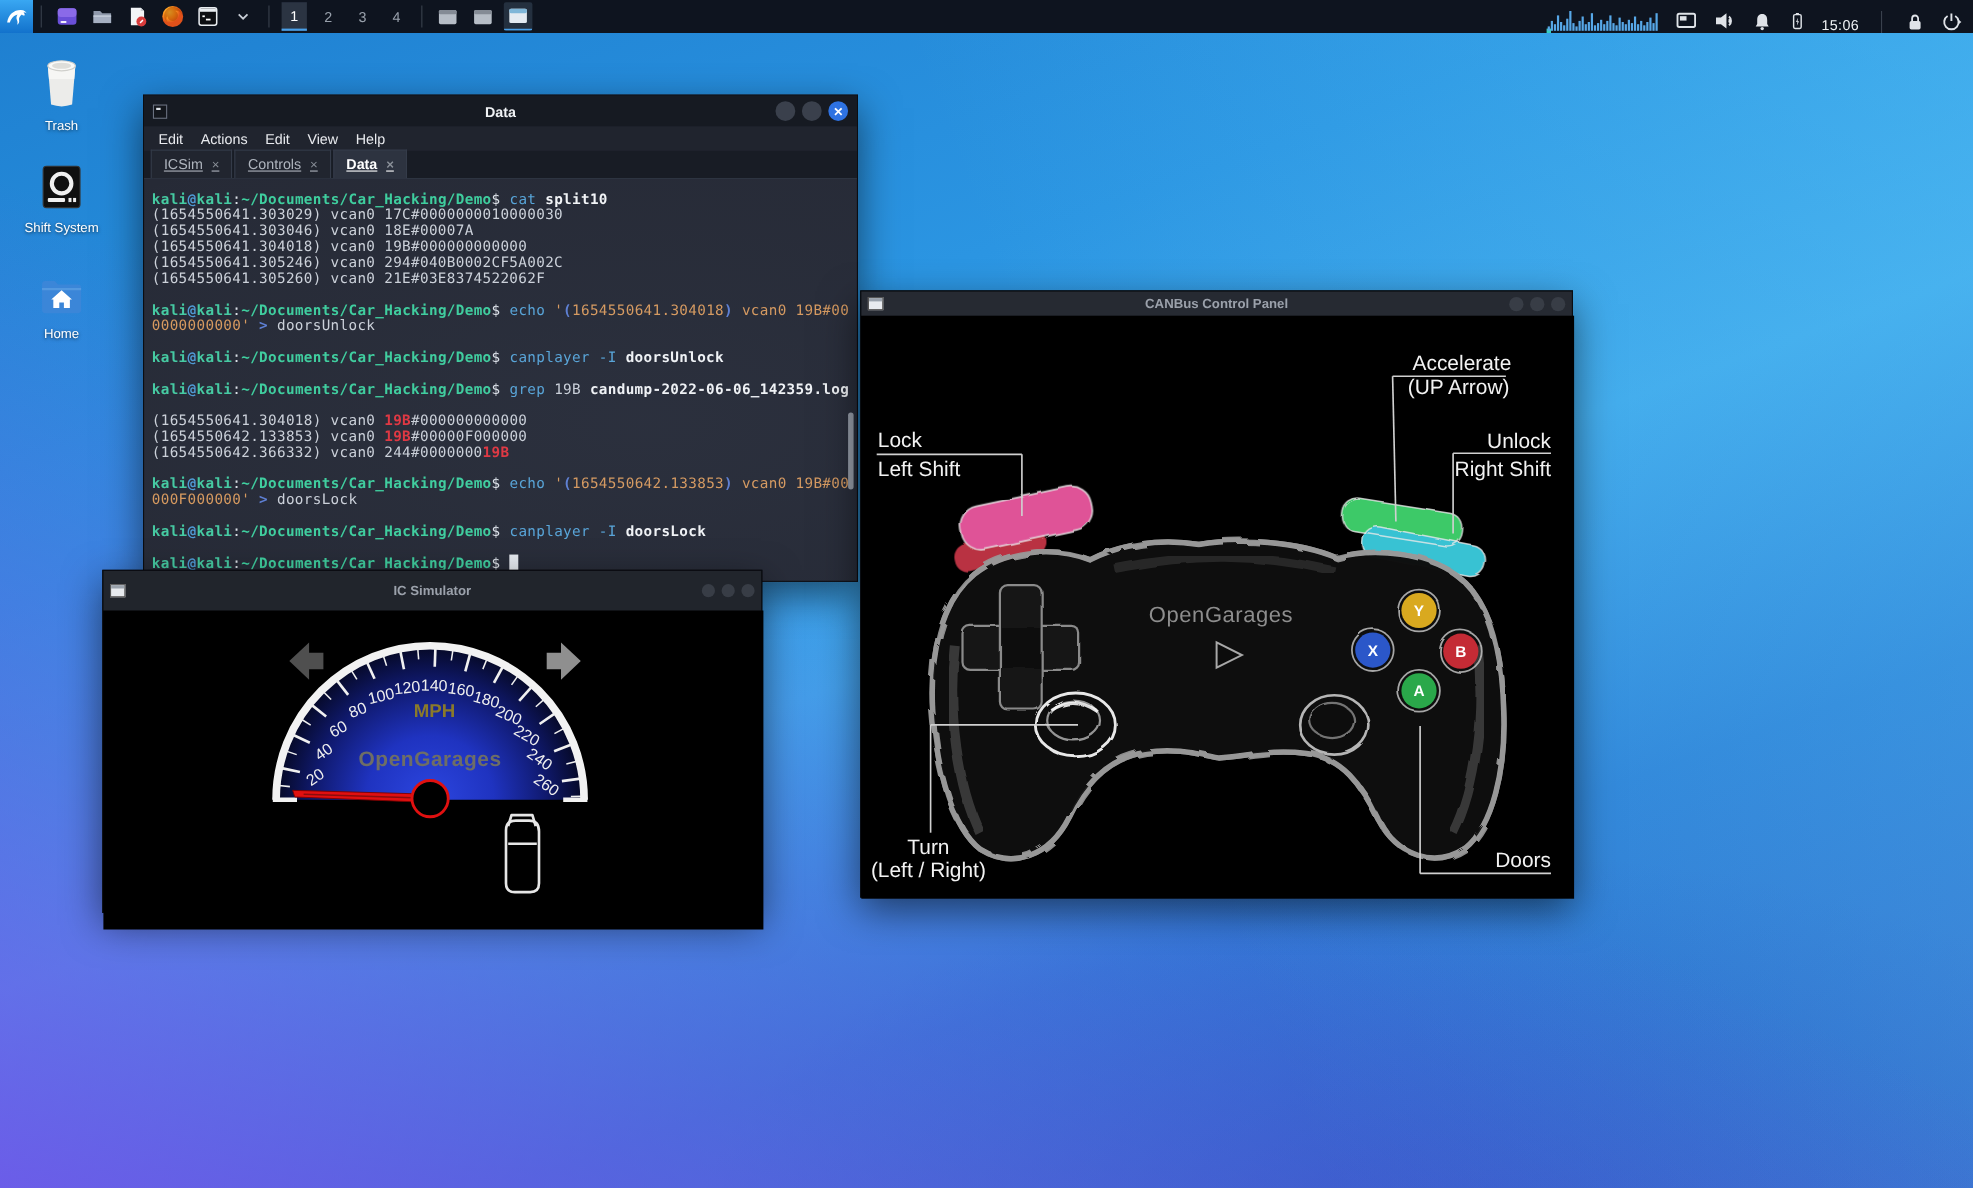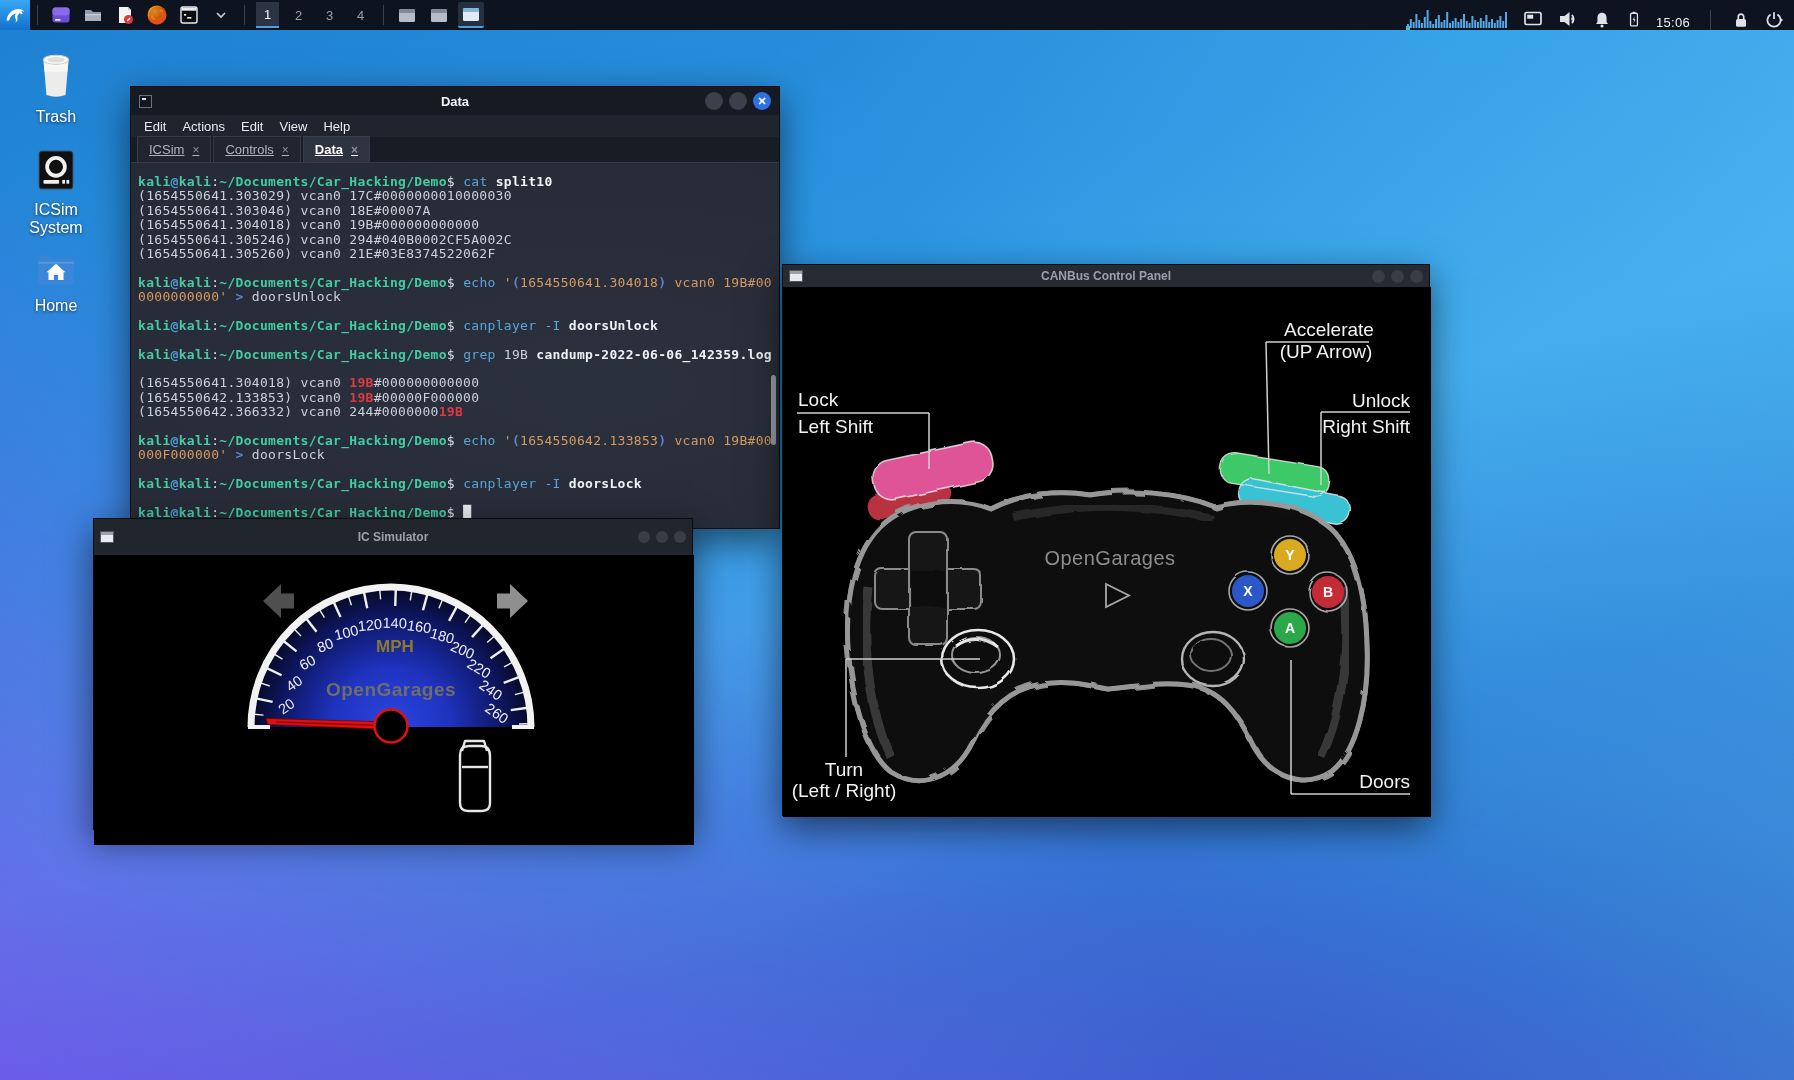--- a/index.html
+++ b/index.html
@@ -17,21 +17,21 @@
   .p-sep{width:1px;height:20px;background:#39414d;margin:0 7px;}
   .p-icon{width:26px;height:26px;display:flex;align-items:center;justify-content:center;margin:0 3px;border-radius:3px;}
   #kali-tile{width:30px;height:30px;border-radius:0;background:linear-gradient(180deg,#39a7f2,#1272cc);display:flex;align-items:center;justify-content:center;}
   .ws{width:23px;height:26px;display:flex;align-items:center;justify-content:center;color:#98a0ab;font-size:13px;margin:0 4px;}
   .ws.active{background:#2b3442;color:#fff;border-bottom:2px solid #4aa0e8;box-sizing:border-box;}
   .winbtn{width:26px;height:26px;display:flex;align-items:center;justify-content:center;margin:0 3px;border-radius:2px;}
   .winbtn.sel{background:#24303f;border-bottom:2px solid #4aa0e8;box-sizing:border-box;}
   #clock{color:#eef1f4;font-size:13px;letter-spacing:.3px;}
   .trayicon{display:flex;align-items:center;justify-content:center;}
   
-  .dicon{position:absolute;width:96px;text-align:center;color:#fff;font-size:16px;}
+  .dicon{position:absolute;width:96px;text-align:center;color:#fff;font-size:12px;}
   .dicon .lbl{margin-top:4px;text-shadow:0 1px 3px rgba(0,0,0,.65);}
   
   .window{position:absolute;box-shadow:0 12px 34px rgba(0,0,0,.55);border:1px solid #0a0d12;box-sizing:border-box;}
   .titlebar{display:flex;align-items:center;color:#9ba1ab;font-size:12px;font-weight:bold;position:relative;}
   .titlebar .ttl{position:absolute;left:0;right:0;text-align:center;}
   .tb-circles{margin-left:auto;display:flex;gap:6px;align-items:center;z-index:2;}
   .circ{border-radius:50%;background:#3a404c;}
   
   #win-data{left:130px;top:70px;width:650px;height:443px;background:#262a36;z-index:10;margin-top:16px;}
   #win-data .titlebar{height:28px;background:#161a22;color:#f0f2f5;font-size:13px;padding:0 8px;}
@@ -250,21 +250,21 @@
     <div class="lbl">Trash</div>
   </div>
   <div class="dicon" style="left:8px;top:147px;">
     <svg width="46" height="46" viewBox="0 0 44 44">
       <rect x="6" y="4" width="32" height="36" rx="3" fill="#101010" stroke="#333" stroke-width="1"></rect>
       <circle cx="22" cy="19" r="8.5" fill="none" stroke="#f0f0f0" stroke-width="3.6"></circle>
       <rect x="10" y="31.5" width="15" height="3.6" rx="1" fill="#f0f0f0"></rect>
       <rect x="28" y="31.5" width="2.6" height="3.6" fill="#f0f0f0"></rect>
       <rect x="32" y="31.5" width="2.6" height="3.6" fill="#f0f0f0"></rect>
     </svg>
-    <div class="lbl">ICSim System</div>
+    <div class="lbl">Shift System</div>
   </div>
   <div class="dicon" style="left:8px;top:247px;">
     <svg width="46" height="42" viewBox="0 0 44 40">
       <path d="M5,11 Q5,8 8,8 L16,8 L19,11 L36,11 Q39,11 39,14 L39,33 Q39,36 36,36 L8,36 Q5,36 5,33 Z" fill="#3b86d8"></path>
       <path d="M5,14 L39,14 L39,16 L5,16 Z" fill="#5a9de2" opacity=".8"></path>
       <polygon points="22,16 31,24 29.2,24 29.2,31.5 24,31.5 24,26.8 20,26.8 20,31.5 14.8,31.5 14.8,24 13,24" fill="#fff"></polygon>
     </svg>
     <div class="lbl">Home</div>
   </div>
 

